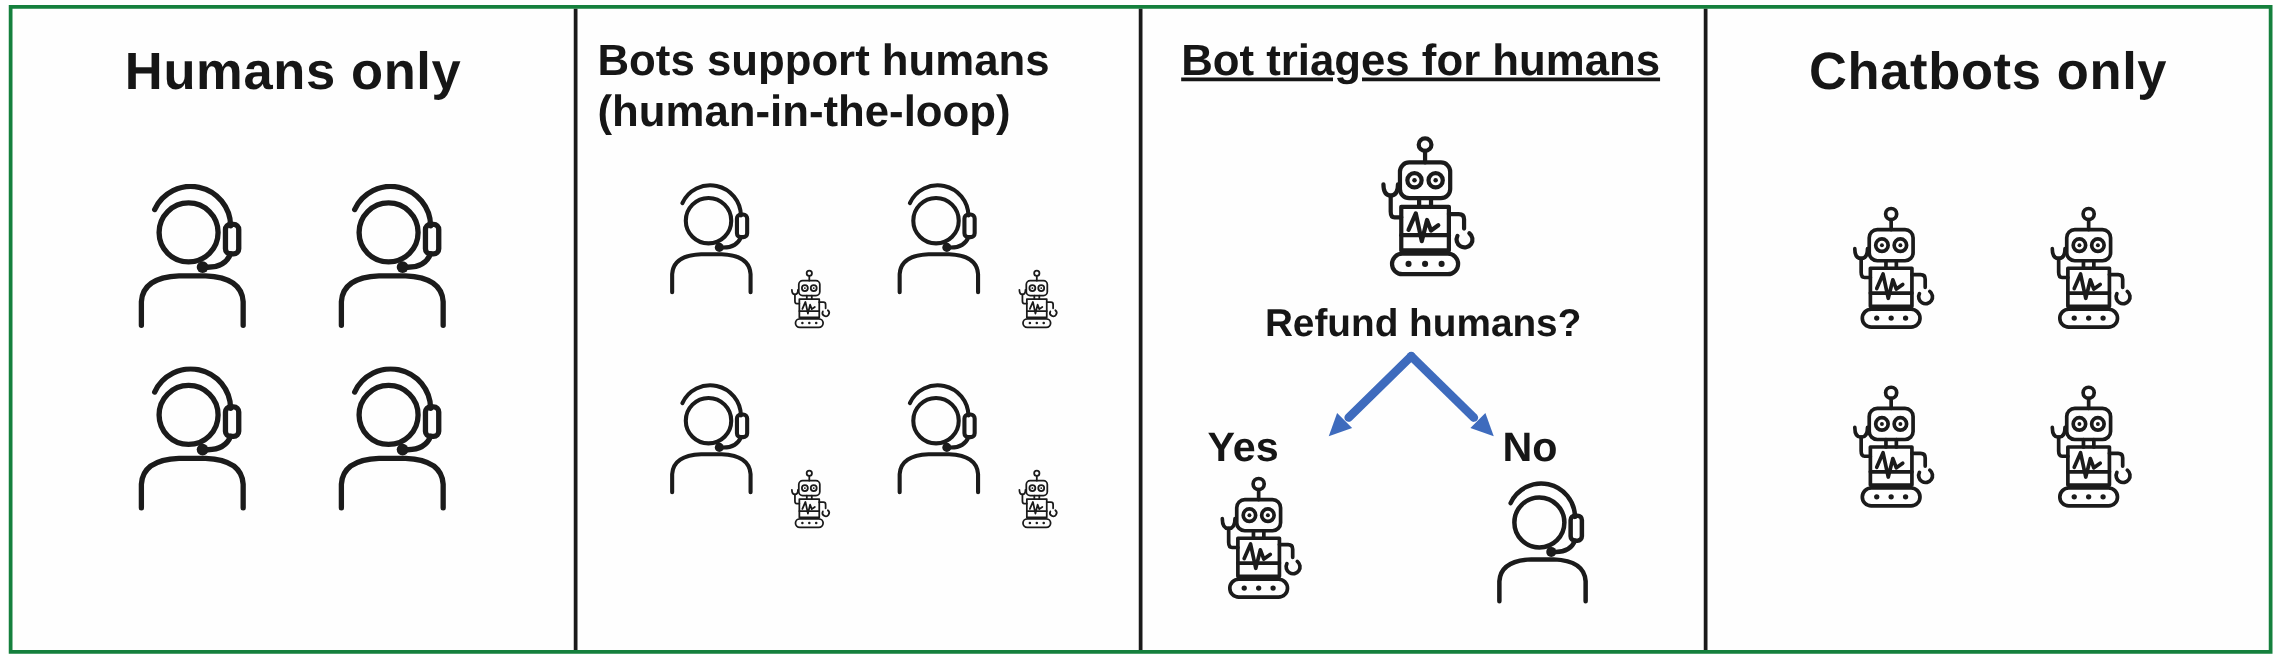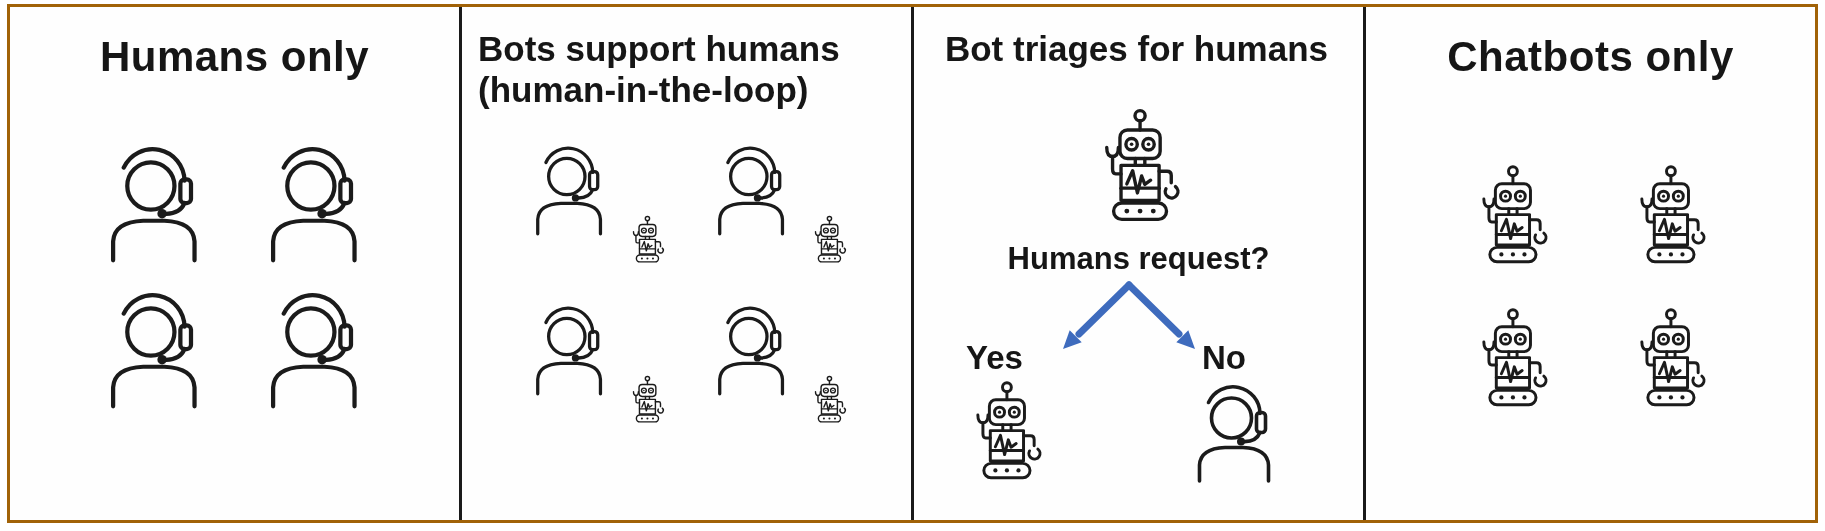--- a/index.html
+++ b/index.html
@@ -7,41 +7,41 @@
     position:relative;
     width:1825px;height:531px;
     background:#ffffff;
     font-family:"Liberation Sans", sans-serif;
     color:#161616;
     overflow:hidden;
   }
   .frame{
     position:absolute;
     left:7px; right:7px; top:4px; bottom:8px;
-    border:3px solid #a16207;
+    border:3px solid #15803d;
     display:flex;
     background:#fefefe;
     box-sizing:border-box;
   }
   .panel{ flex:1 1 0; position:relative; box-sizing:border-box; }
   .panel + .panel{ border-left:3px solid #1a1a1a; }
 
   .title-lg{
     margin-top:26px;
     text-align:center;
     font-size:42px; font-weight:600; line-height:1.15;
     letter-spacing:0.5px;
   }
   .title-md{
     margin-top:22px;
     padding-left:16px; padding-right:6px;
     text-align:left;
     font-size:35px; font-weight:600; line-height:1.16;
   }
-  .title-md.center{ text-align:center; padding-left:4px; padding-right:8px; }
+  .title-md.center{ text-align:center; padding-left:4px; padding-right:8px;text-decoration:underline; }
 
   
   .grid-humans{
     margin-top:66px;
     display:grid;
     grid-template-columns:repeat(2, 138px);
     grid-row-gap:28px; grid-column-gap:22px;
     justify-content:center;
   }
   
@@ -184,21 +184,21 @@
       </div>
     </div>
 
     <div class="panel">
       <div class="title-md center">Bot triages for humans</div>
 
       <svg class="icon p3-robot" width="110" height="128" preserveAspectRatio="none">
           <use href="#sym-robot"></use>
         </svg>
 
-      <div class="p3-question">Humans request?</div>
+      <div class="p3-question">Refund humans?</div>
 
       <svg class="p3-arrows" width="152" height="88" viewBox="0 0 152 88">
         <line x1="76" y1="10" x2="26" y2="59" stroke-width="7" stroke-linecap="round" stroke="#3e6bbd"></line>
         <polygon points="10,74 28.7,67.3 16.7,55.3" fill="#3e6bbd"></polygon>
         <line x1="76" y1="10" x2="126" y2="59" stroke-width="7" stroke-linecap="round" stroke="#3e6bbd"></line>
         <polygon points="142,74 123.3,67.3 135.3,55.3" fill="#3e6bbd"></polygon>
       </svg>
 
       <div class="p3-branch-label p3-yes">Yes</div>
       <div class="p3-branch-label p3-no">No</div>

